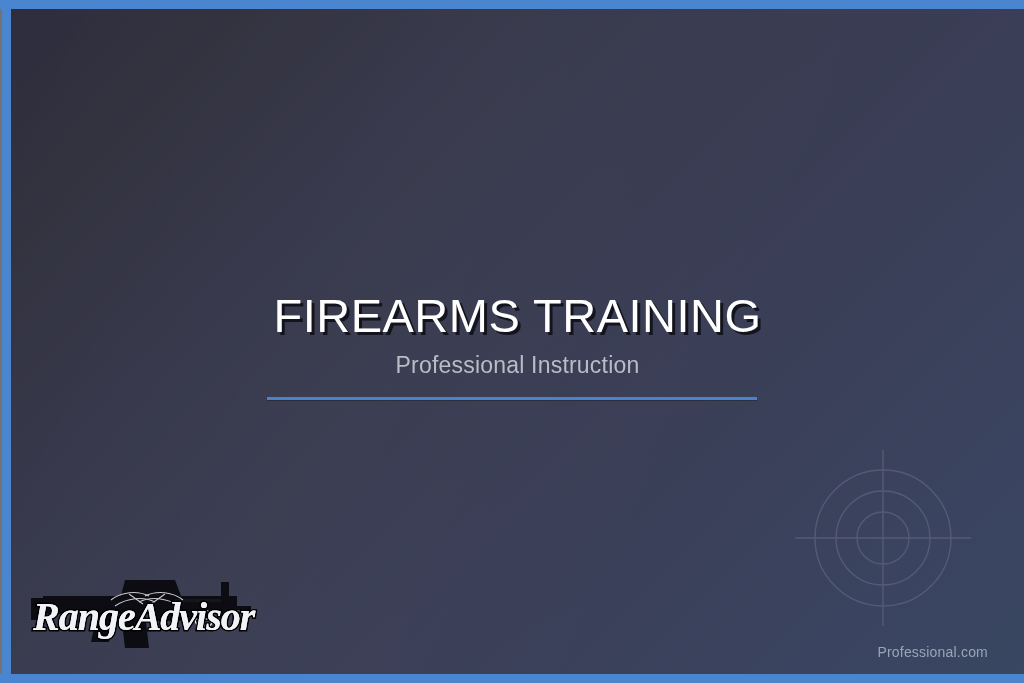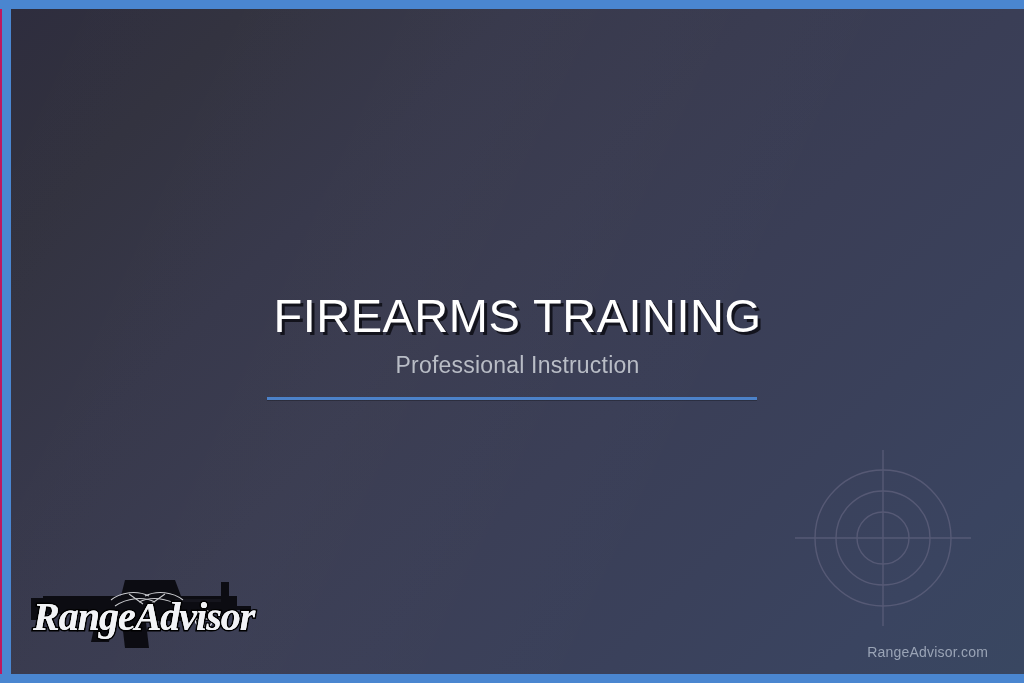--- a/index.html
+++ b/index.html
@@ -10,21 +10,21 @@
     overflow: hidden;
     background: #4a86d0;
     font-family: "Liberation Sans", sans-serif;
   }
 
   
   #slide-root {
     position: relative;
     width: 1024px;
     height: 683px;
-    background: #be185d;
+    background: #737373;
   }
 
   
   .frame-bar { position: absolute; background: #4a86d0; }
   #frame-bar-top    { left: 0; top: 0;  width: 1024px; height: 9px; }
   #frame-bar-left   { left: 2px; top: 0; width: 9px;  height: 683px; }
   #frame-bar-bottom { left: 0; bottom: 0; width: 1024px; height: 9px; }
 
   
   #slide-canvas {
@@ -150,21 +150,21 @@
         </g>
       </svg>
     </div>
 
     <div id="title-block">
       <div id="page-title">FIREARMS TRAINING</div>
       <div id="page-subtitle">Professional Instruction</div>
       <div id="accent-rule"></div>
     </div>
 
-    <div id="footer-url">RangeAdvisor.com</div>
+    <div id="footer-url">Professional.com</div>
 
     <div id="brand-logo">
       <svg width="246" height="92" viewBox="0 0 246 92" aria-hidden="true">
 
         <g fill="#0c0c12">
 
           <path d="M18 30 L212 30 L212 40 L226 40 L226 44 L212 44 L212 48 L18 48 Z"></path>
 
           <path d="M196 16 L204 16 L204 30 L196 30 Z"></path>
 

